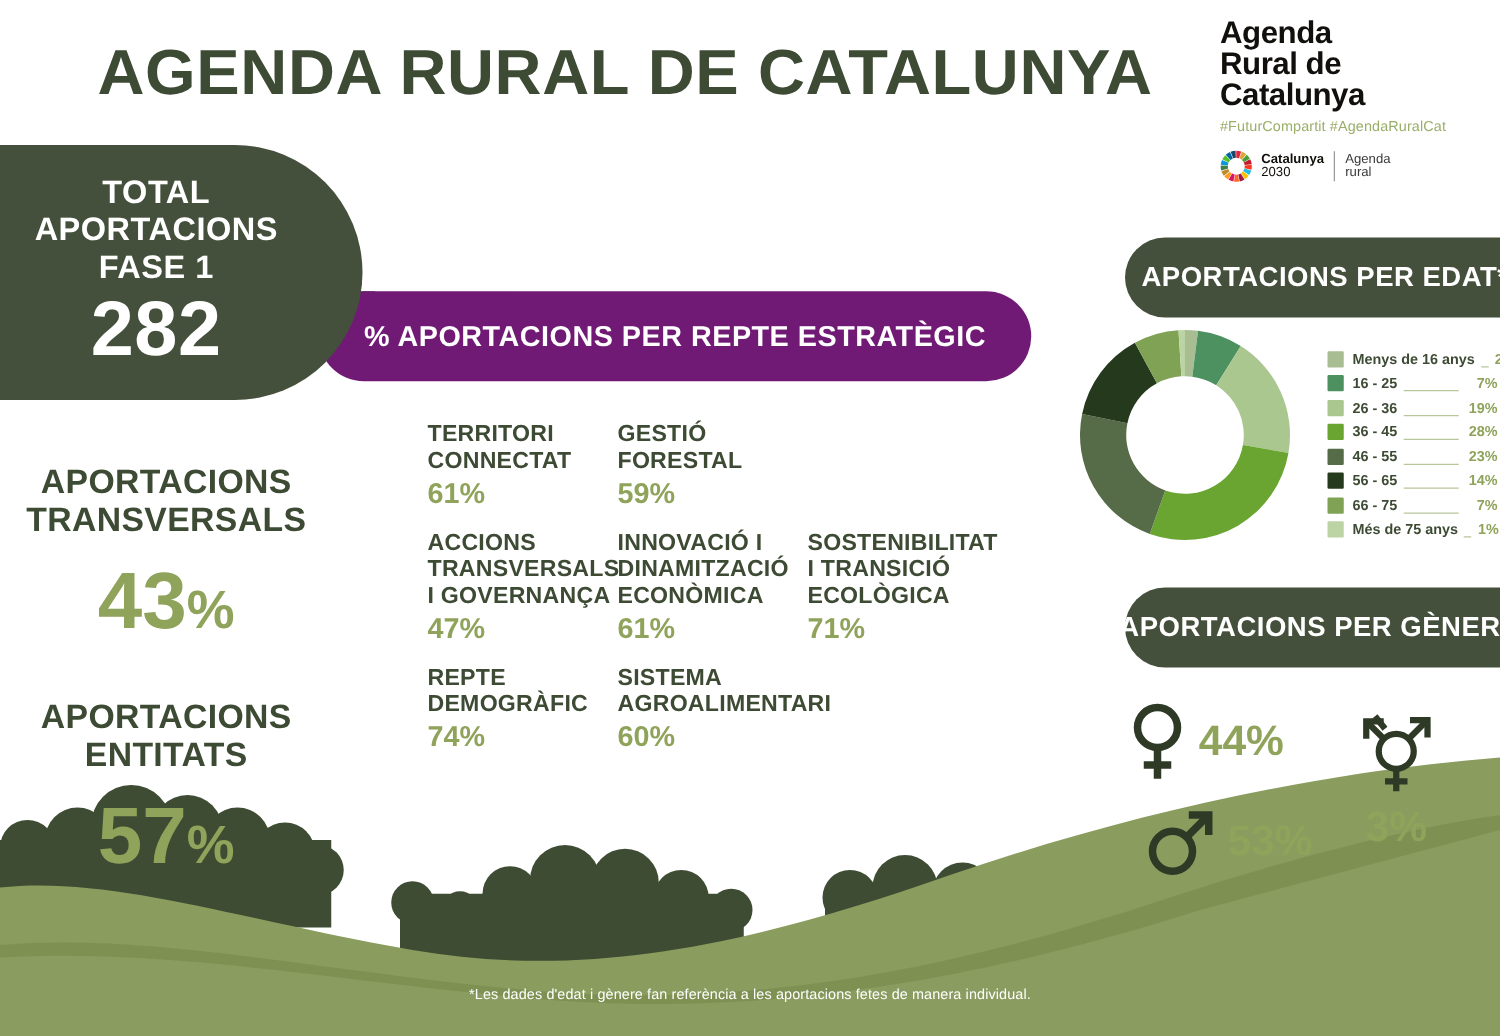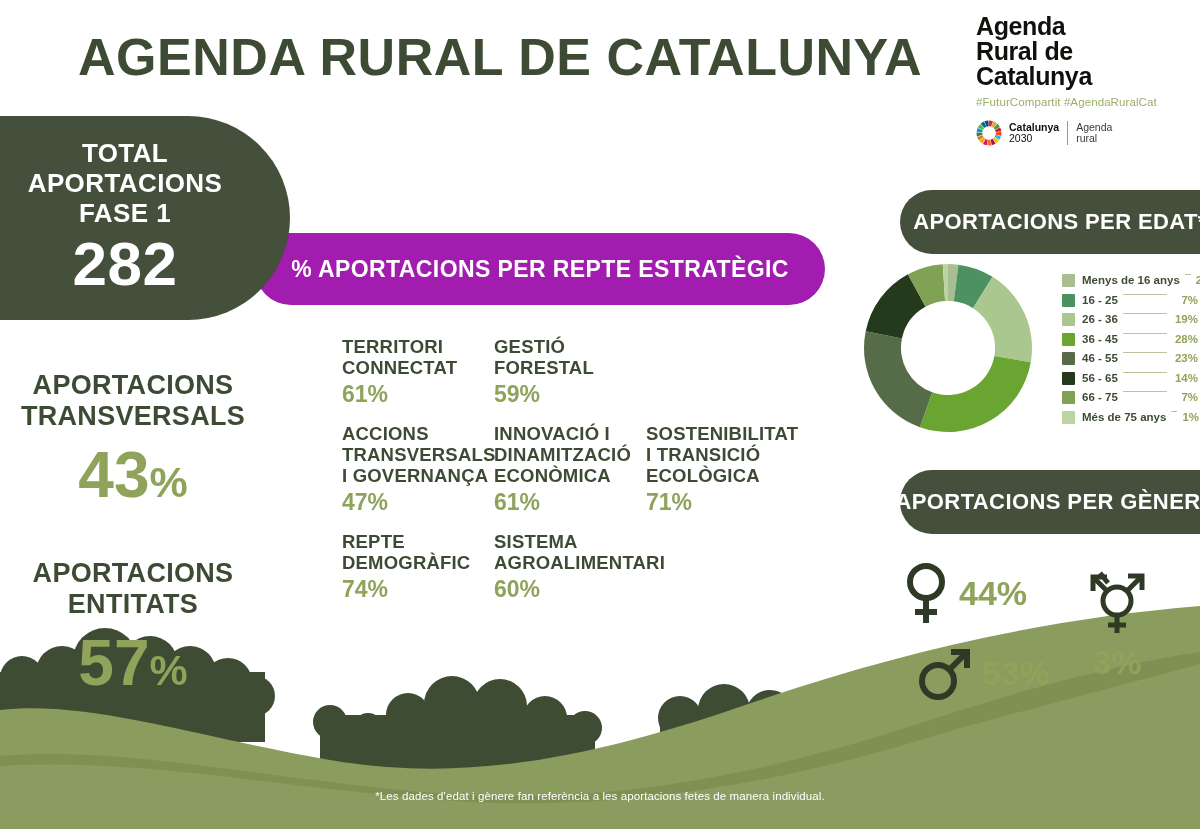--- a/index.html
+++ b/index.html
@@ -42,38 +42,38 @@
   .key-panel-txt{
     position:absolute;left:40px;top:0;width:250px;text-align:center;color:#ffffff;
     font-family:"Liberation Sans Narrow","Liberation Sans",sans-serif;font-weight:bold;
   }
   .kp-l1{margin-top:22px;font-size:26px;line-height:30px;letter-spacing:0.4px;}
   .kp-num{font-size:62px;line-height:64px;margin-top:4px;letter-spacing:0.5px;}
 
   
   .repte-pill{
     position:absolute;left:255px;top:233px;width:570px;height:72px;
-    background:#a21caf;border-radius:36px;z-index:2;
+    background:#701a75;border-radius:36px;z-index:2;
     display:flex;align-items:center;justify-content:center;
   }
   .repte-pill span{
     color:#fff;font-family:"Liberation Sans Narrow","Liberation Sans",sans-serif;
     font-weight:bold;font-size:23px;letter-spacing:0.4px;
   }
   .pill-joiner{position:absolute;left:240px;top:233px;width:60px;height:52px;background:#44503b;z-index:1;}
 
   
   .left-stat{position:absolute;z-index:5;text-align:center;width:230px;left:18px;}
   .ls-label{
     font-family:"Liberation Sans Narrow","Liberation Sans",sans-serif;font-weight:bold;
     font-size:27px;line-height:31px;color:#3e4b34;letter-spacing:0.3px;
   }
   .ls-value{
     font-family:"Liberation Sans Narrow","Liberation Sans",sans-serif;font-weight:bold;
-    font-size:64px;line-height:82px;color:#8fa35b;margin-top:2px;letter-spacing:0px;
+    font-size:64px;line-height:65px;color:#8fa35b;margin-top:16px;letter-spacing:0px;
   }
   .ls-value .pct{font-size:43px;}
 
   
   .challenges{position:absolute;left:342px;top:336px;width:470px;z-index:5;}
   .ch-row{display:flex;margin-bottom:16px;}
   .ch-cell{width:148px;margin-right:4px;}
   .ch-name{
     font-family:"Liberation Sans Narrow","Liberation Sans",sans-serif;font-weight:bold;
     font-size:18.5px;line-height:21px;color:#3e4b34;letter-spacing:0.2px;
@@ -91,21 +91,21 @@
   .right-pill span{
     color:#fff;font-family:"Liberation Sans Narrow","Liberation Sans",sans-serif;
     font-weight:bold;font-size:22px;letter-spacing:0.4px;white-space:nowrap;
   }
   #pill-edat{left:900px;top:190px;width:320px;}
   #pill-genere{left:900px;top:470px;width:320px;}
 
   
   .donut-wrap{position:absolute;left:862px;top:262px;width:172px;height:172px;z-index:5;}
   .legend{position:absolute;left:1018px;top:274px;width:180px;z-index:6;}
-  .lg-row{display:flex;align-items:flex-start;height:19.5px;padding-left:44px;}
+  .lg-row{display:flex;align-items:flex-end;height:19.5px;padding-left:44px;}
   .lg-sw{width:13px;height:13px;flex:0 0 auto;border-radius:1px;}
   .lg-name{
     font-family:"Liberation Sans Narrow","Liberation Sans",sans-serif;font-weight:bold;
     font-size:11.5px;color:#3e4b34;margin-left:7px;white-space:nowrap;
   }
   .lg-line{flex:1 1 auto;height:1px;background:#b9c59a;margin:0 5px;min-width:6px;}
   .lg-val{
     font-family:"Liberation Sans Narrow","Liberation Sans",sans-serif;font-weight:bold;
     font-size:11.5px;color:#8fa35b;width:26px;text-align:right;
   }

